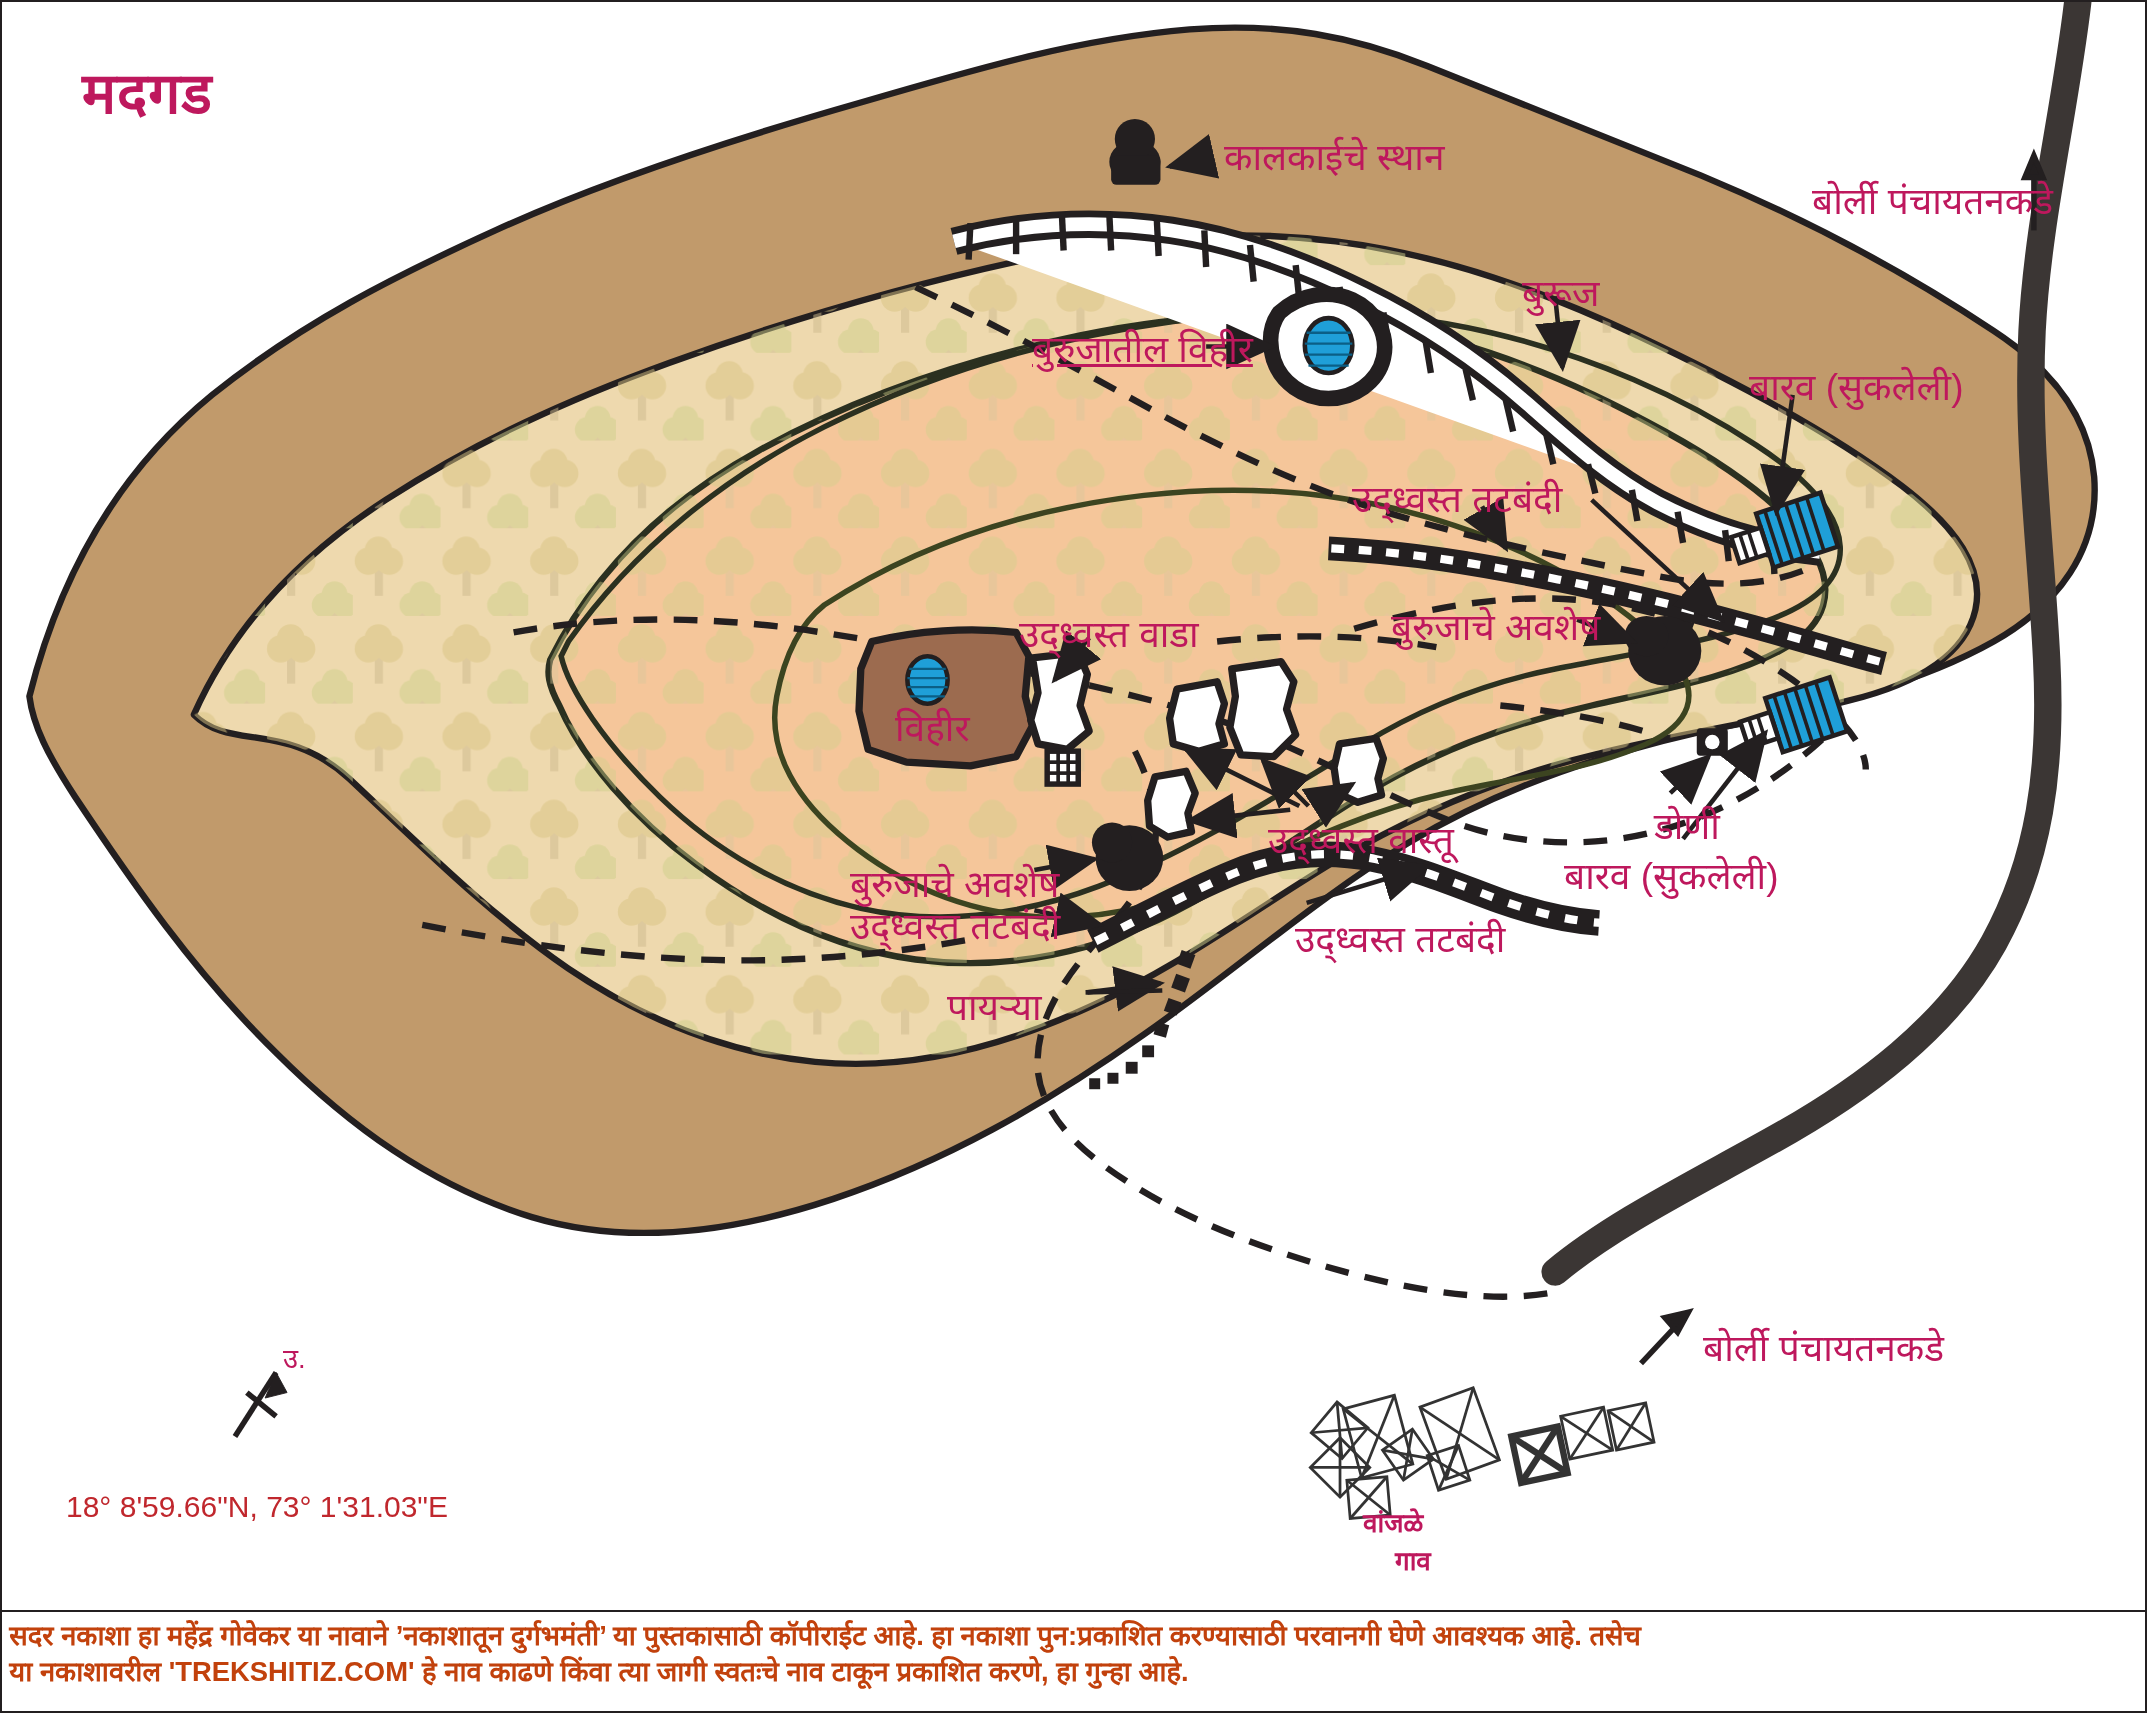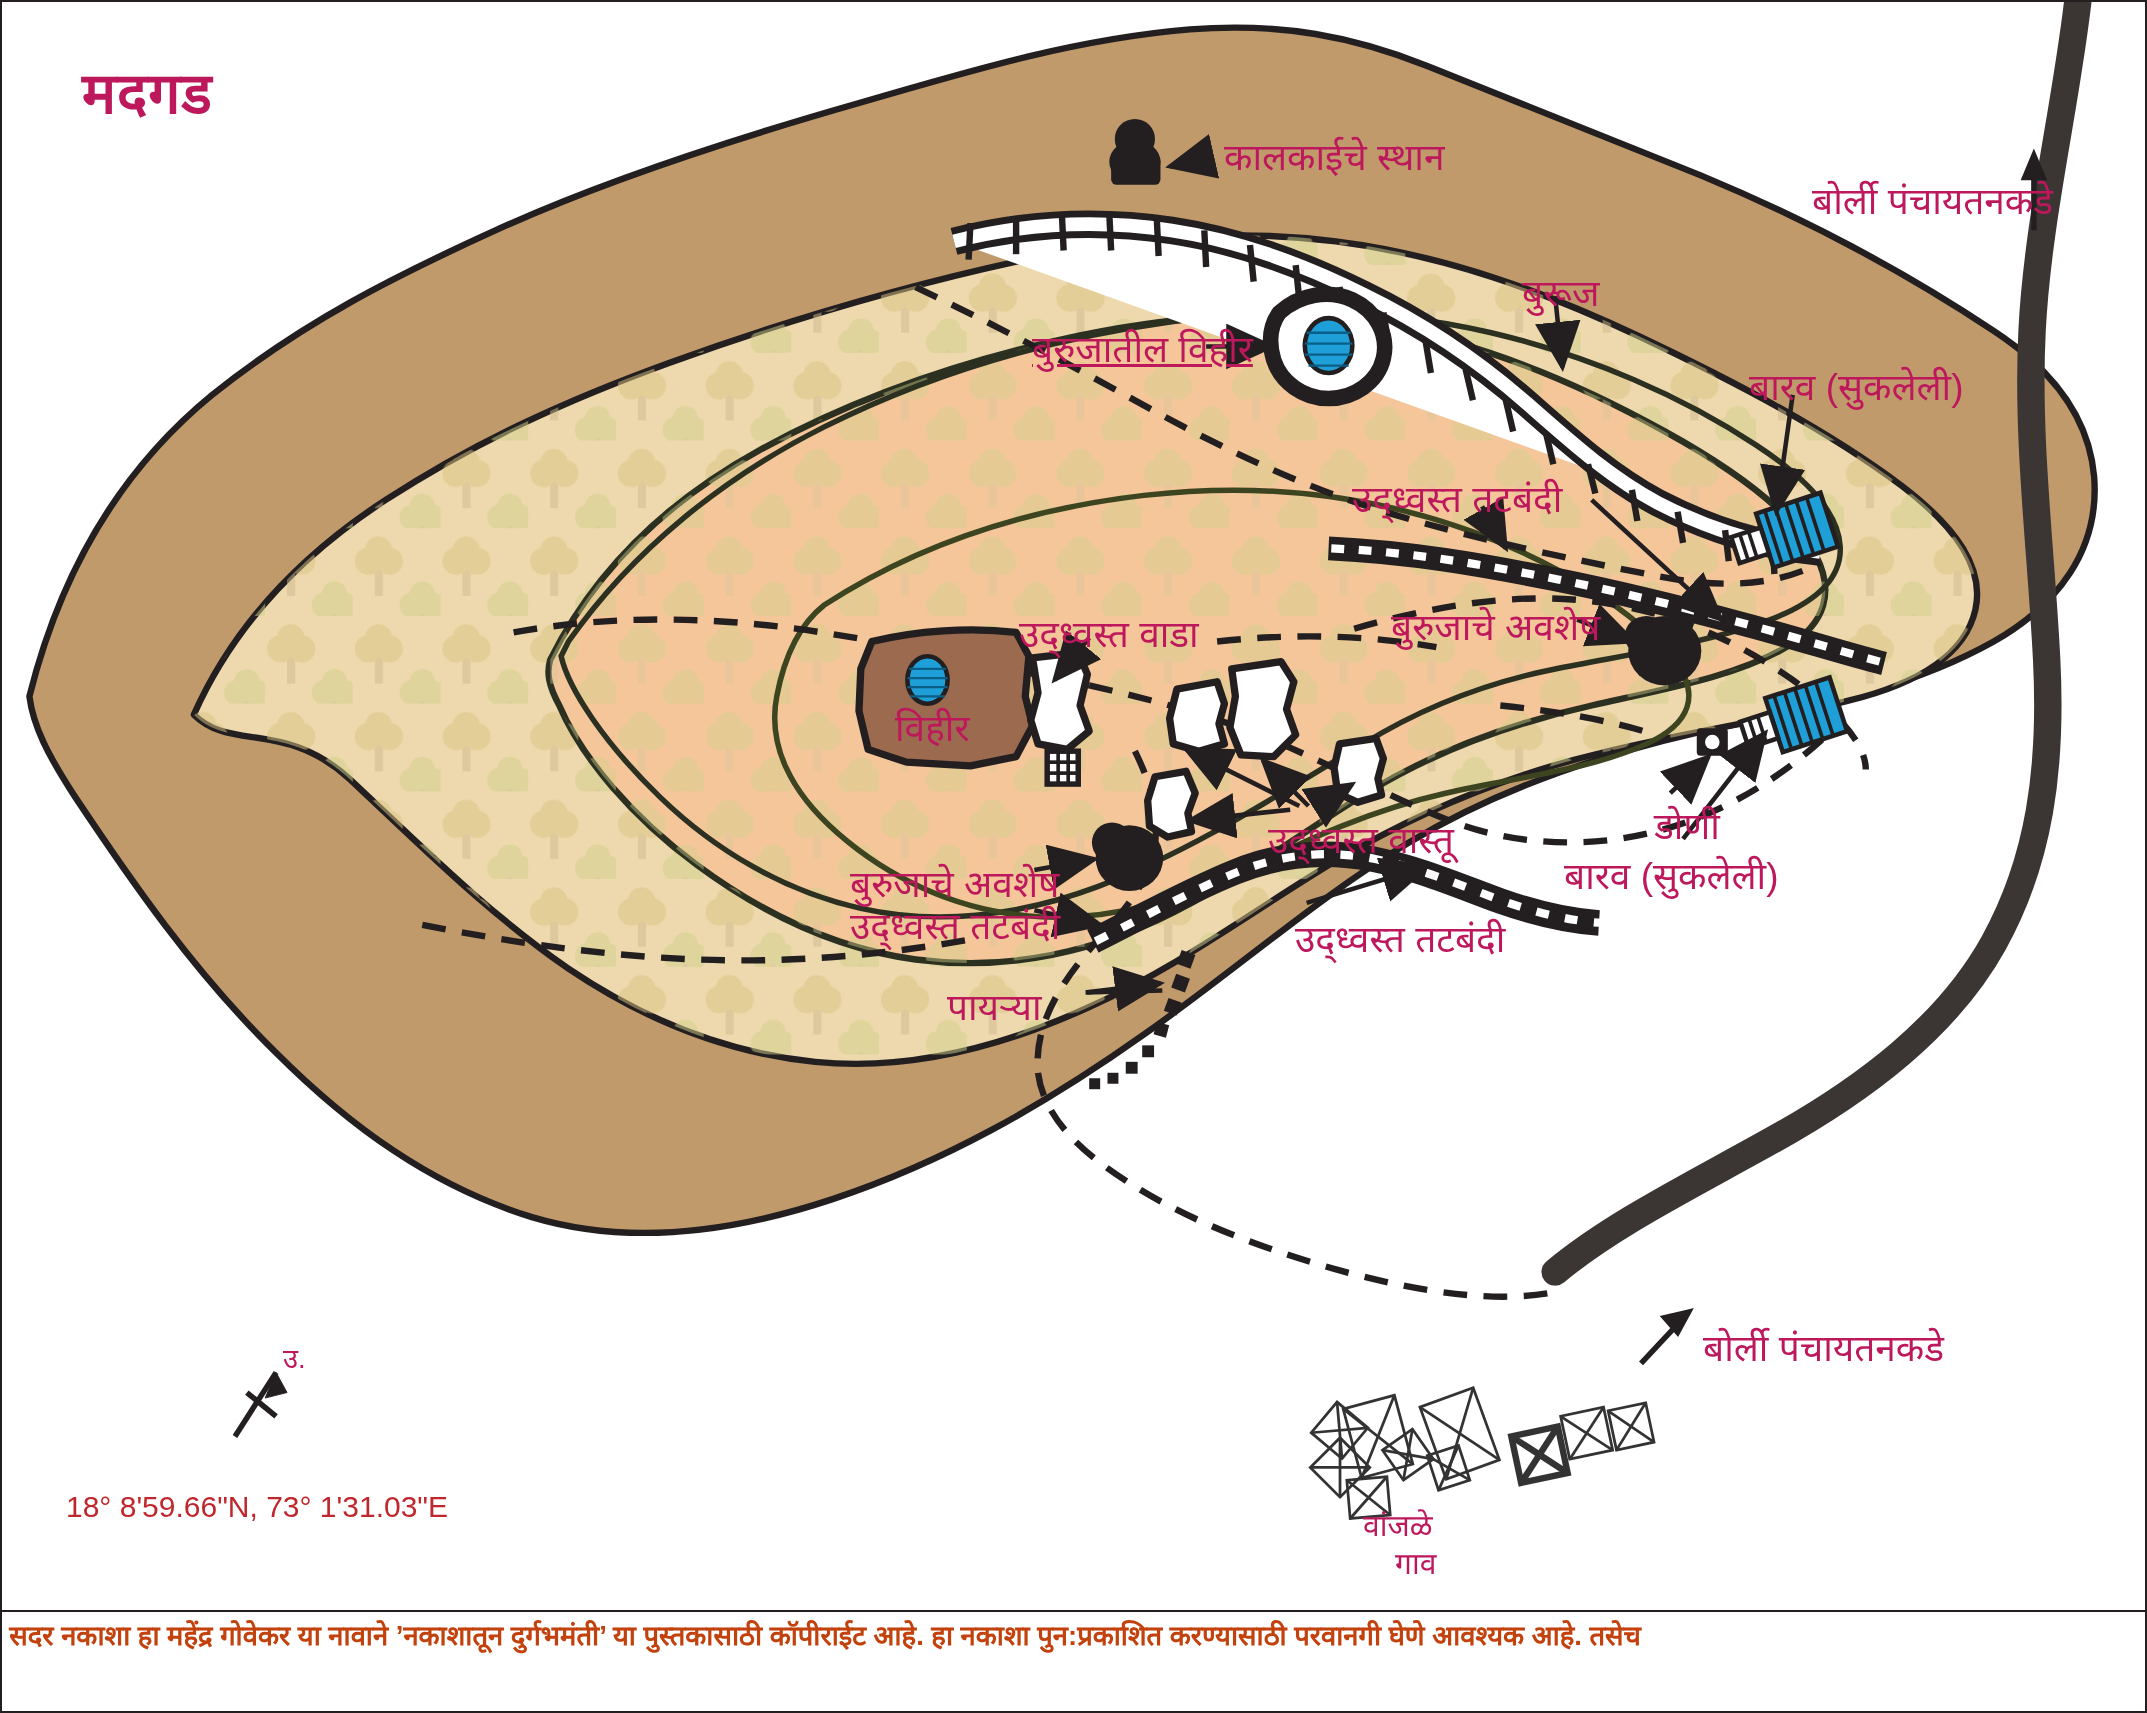--- a/index.html
+++ b/index.html
@@ -7,21 +7,21 @@
   #page{position:relative;width:2147px;height:1713px;background:#ffffff;overflow:hidden;
         border:2.7px solid #231f20;box-sizing:border-box;}
   #mapwrap{position:absolute;left:0;top:0;width:2147px;height:1608px;}
   svg.layer{position:absolute;left:0;top:0;width:2147px;height:1608px;}
   .lbl{position:absolute;font-family:"Liberation Sans","DejaVu Sans",sans-serif;
        color:#be185d;white-space:nowrap;line-height:1.05;}
   .title{font-size:57px;font-weight:700;letter-spacing:0.9px;}
   .mlabel{font-size:37px;}
   .coords{font-size:30px;color:#c0272d;font-weight:500;}
   .compassN{font-size:27.4px;}
-  .village{font-size:30px;text-align:right;}
+  .village{font-size:26px;text-align:right;font-weight:bold;}
   #footer{position:absolute;left:0;top:1608px;width:2147px;height:102px;background:#fff;
           border-top:2.7px solid #231f20;box-sizing:border-box;padding:5.5px 7.3px 0 7.3px;}
   .foot-line{font-size:27.4px;font-weight:700;color:#c2410c;line-height:1.33;white-space:nowrap;
              font-family:"Liberation Sans","DejaVu Sans",sans-serif;}
 </style>
 </head>
 <body>
 
 <div id="page">
 
@@ -447,16 +447,17 @@
     <div class="lbl mlabel" style="left:1293px;top:919px;">उद्ध्वस्त तटबंदी</div>
     <div class="lbl mlabel" style="left:945px;top:987px;">पायऱ्या</div>
     <div class="lbl mlabel" style="left:1701px;top:1328px;">बोर्ली पंचायतनकडे</div>
 
     <div class="lbl village" style="left:1361px;top:1508px;">वांजळे</div>
     <div class="lbl village" style="left:1393px;top:1546px;">गाव</div>
   </div>
 
   <div id="footer">
     <div class="foot-line">सदर नकाशा हा महेंद्र गोवेकर या नावाने ’नकाशातून दुर्गभमंती’ या पुस्तकासाठी कॉपीराईट आहे. हा नकाशा पुन:प्रकाशित करण्यासाठी परवानगी घेणे आवश्यक आहे. तसेच</div>
+    <div class="foot-line">या नकाशावरील 'TREKSHITIZ.COM' हे नाव काढणे किंवा त्या जागी स्वतःचे नाव टाकून प्रकाशित करणे, हा गुन्हा आहे.</div>
   </div>
 
 </div>
 
 
 </body></html>

